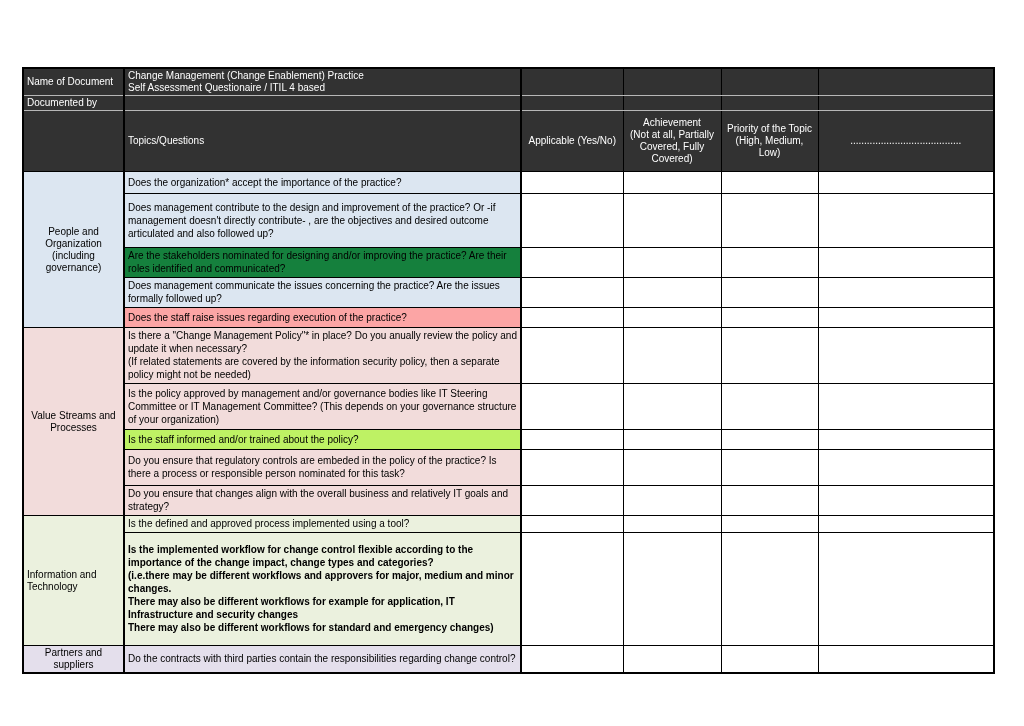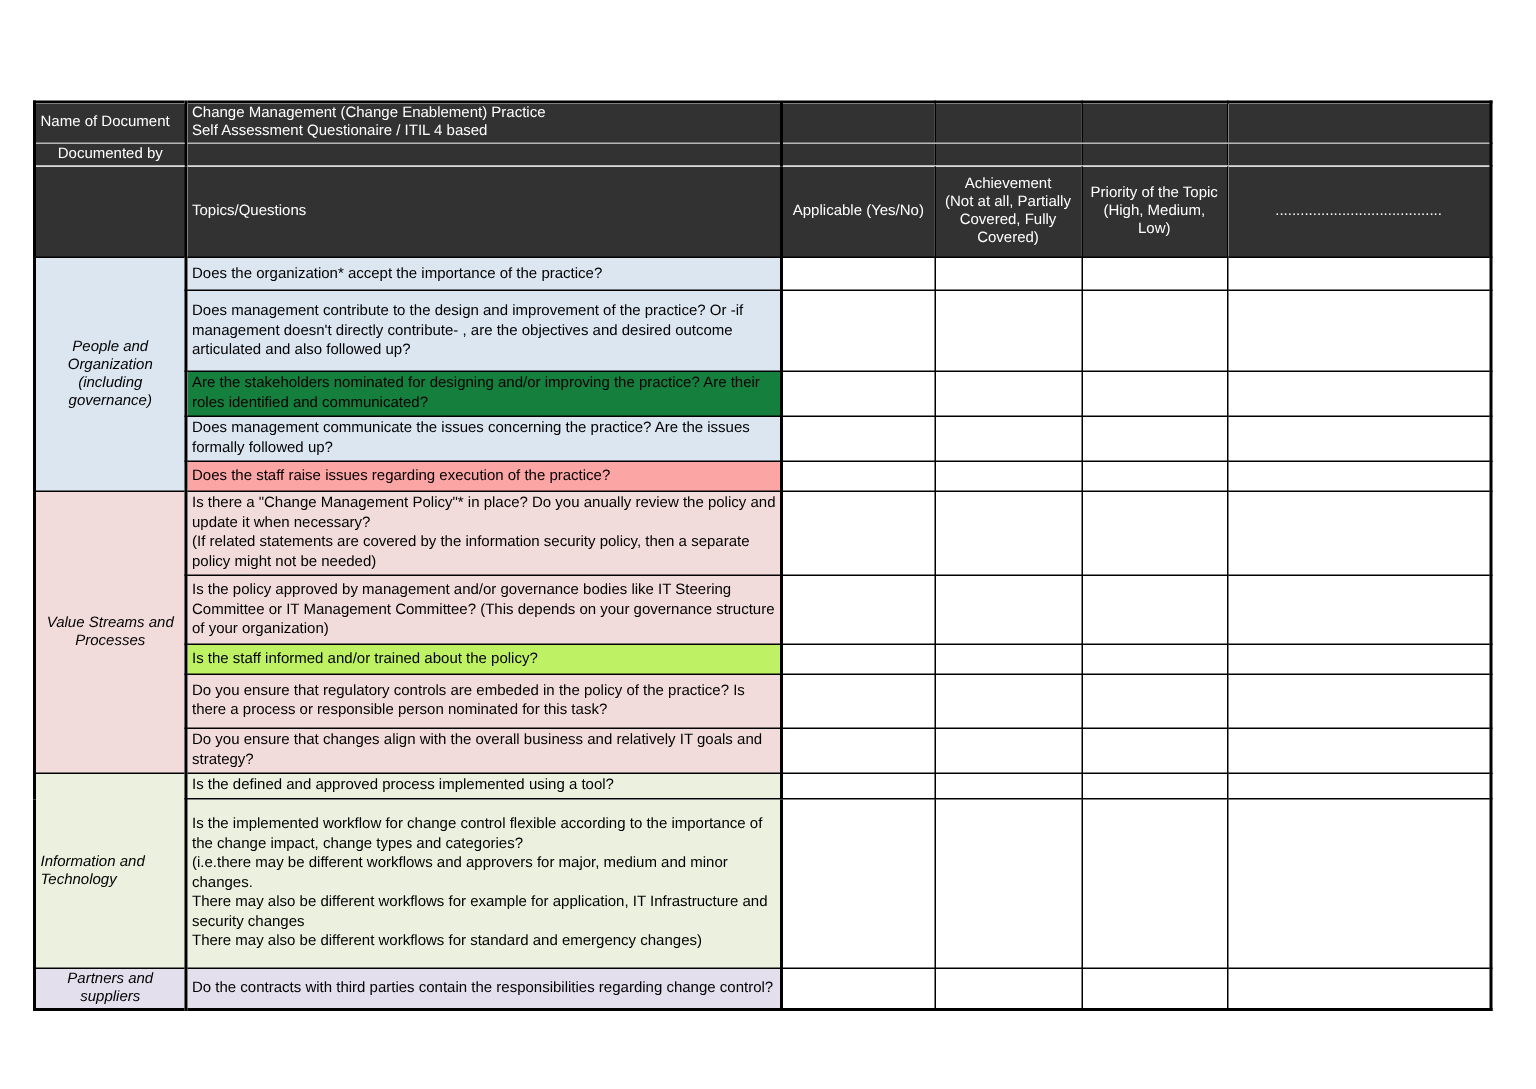--- a/index.html
+++ b/index.html
@@ -6,29 +6,29 @@
   body{width:1024px;height:726px;position:relative;font-family:"Liberation Sans",sans-serif;color:#000;}
   .page{position:absolute;left:22px;top:67px;}
   table.sheet{border-collapse:collapse;table-layout:fixed;border:2px solid #000;}
   td{padding:1px 3px;vertical-align:middle;overflow:hidden;font-size:10px;line-height:12px;word-wrap:break-word;}
   
   td.dark{background:#323232;color:#fff;border:1px solid #000;}
   tr.r-doc{height:26px;border-radius:10px;}
   tr.r-docby{height:15px;}
   tr.r-head{height:61px;}
   tr.r-doc td{border-bottom:1px solid #b7b7b7;}
-  tr.r-docby td{border-top:1px solid #b7b7b7;border-bottom:1px solid #b7b7b7;text-align:center;}
+  tr.r-docby td{border-top:1px solid #b7b7b7;border-bottom:1px solid #b7b7b7;}
   tr.r-head td{border-top:1px solid #b7b7b7;border-bottom:1px solid #000;}
   td.v2{border-left-width:2px;}
   td.v3{border-left-width:2px;}
   td.pre{white-space:pre-line;}
   td.ctr{text-align:center;}
   td.dots{text-align:center;letter-spacing:0;}
   
-  td.sec-label{border:1px solid #000;border-right:2px solid #000;text-align:center;line-height:12px;padding:1px 0;font-style:italic;}
+  td.sec-label{border:1px solid #000;border-right:2px solid #000;text-align:center;line-height:12px;padding:1px 0;}
   td.sec-label.align-left{text-align:left;padding-left:3px;}
   td.q-cell{border:1px solid #000;border-left:2px solid #000;border-right:2px solid #000;white-space:pre-line;line-height:13px;padding:1px 3px 2px 3px;}
   td.ans-cell{border:1px solid #000;background:#fff;}
 </style>
 </head>
 <body>
 
 <div class="page">
   <table class="sheet">
     <colgroup>
@@ -147,21 +147,21 @@
         </tr>
         <tr style="height: 16px;">
           <td class="sec-label align-left" rowspan="2" style="background: rgb(235, 241, 222);">Information and Technology</td>
           <td class="q-cell" style="background: rgb(235, 241, 222);">Is the defined and approved process implemented using a tool?</td>
           <td class="ans-cell"></td>
           <td class="ans-cell"></td>
           <td class="ans-cell"></td>
           <td class="ans-cell"></td>
         </tr>
         <tr style="height: 113px;">
-          <td class="q-cell" style="background: rgb(235, 241, 222);">Is the implemented  workflow for change control  flexible according to the importance of the change impact, change   types and categories?
+          <td class="q-cell" style="background: rgb(235, 241, 222); font-weight: bold;">Is the implemented  workflow for change control  flexible according to the importance of the change impact, change   types and categories?
 (i.e.there may be different workflows and approvers for major, medium and minor changes.
 There may also be different workflows for example for application, IT Infrastructure and security changes
 There may also be different workflows for standard and emergency changes)</td>
           <td class="ans-cell"></td>
           <td class="ans-cell"></td>
           <td class="ans-cell"></td>
           <td class="ans-cell"></td>
         </tr>
         <tr style="height: 27px;">
           <td class="sec-label" rowspan="1" style="background: rgb(228, 223, 236);">Partners and suppliers</td>

